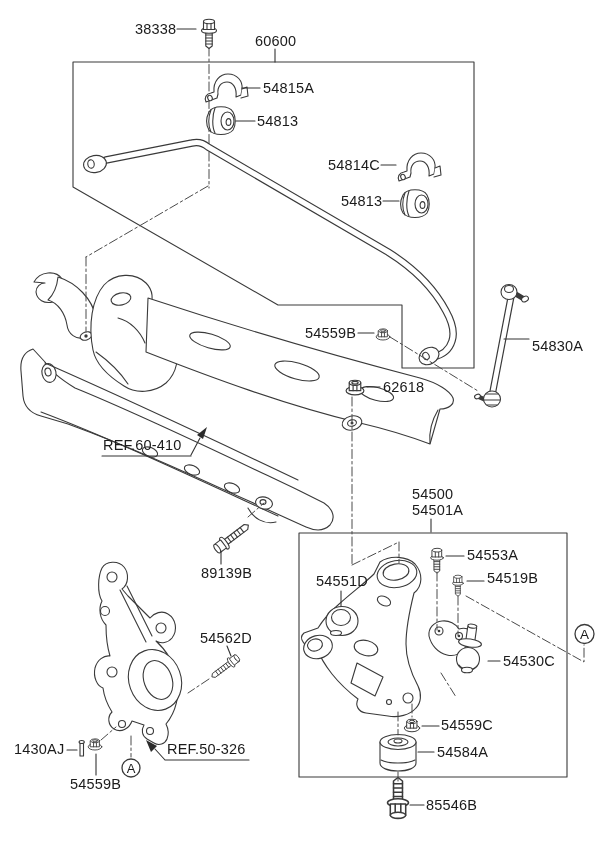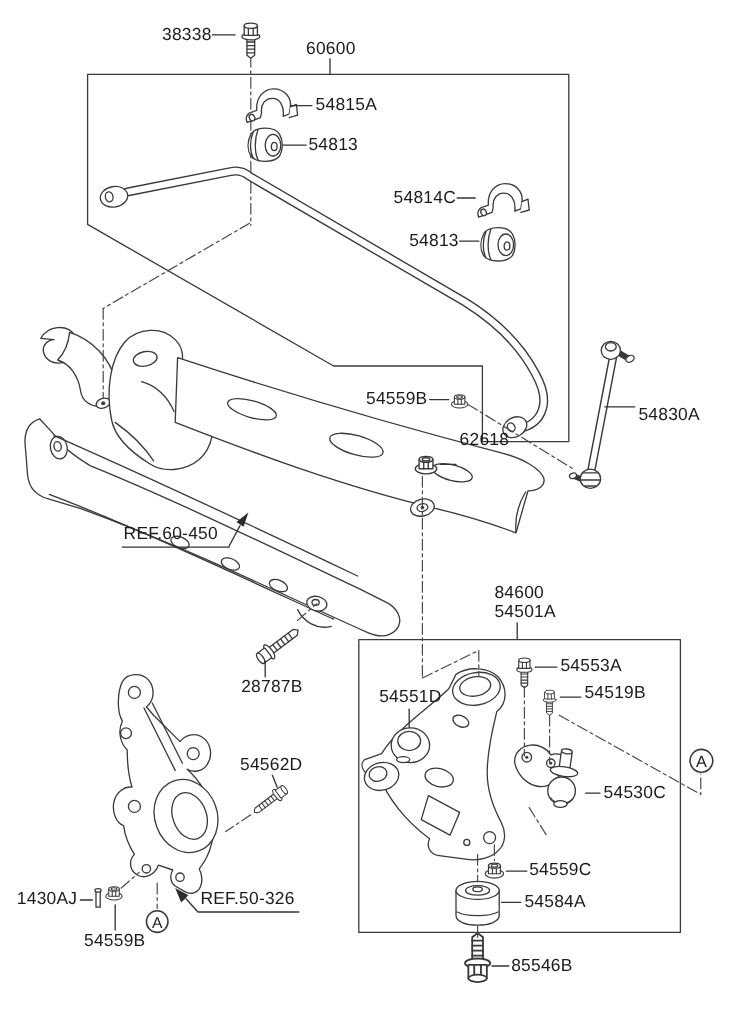--- a/index.html
+++ b/index.html
@@ -243,26 +243,26 @@
 </svg>
 
 <div class="lbl" style="left:135px;top:22px">38338</div>
 <div class="lbl" style="left:255px;top:34px">60600</div>
 <div class="lbl" style="left:263px;top:81px">54815A</div>
 <div class="lbl" style="left:257px;top:114px">54813</div>
 <div class="lbl" style="left:328px;top:158px">54814C</div>
 <div class="lbl" style="left:341px;top:194px">54813</div>
 <div class="lbl" style="left:305px;top:326px">54559B</div>
 <div class="lbl" style="left:532px;top:339px">54830A</div>
-<div class="lbl" style="left:383px;top:360px">62618</div>
-<div class="lbl" style="left:103px;top:438px">REF.60-450</div>
-<div class="lbl" style="left:412px;top:487px">84600</div>
+<div class="lbl" style="left:383px;top:380px">62618</div>
+<div class="lbl" style="left:103px;top:438px">REF.60-410</div>
+<div class="lbl" style="left:412px;top:487px">54500</div>
 <div class="lbl" style="left:412px;top:503px">54501A</div>
 <div class="lbl" style="left:467px;top:548px">54553A</div>
-<div class="lbl" style="left:201px;top:566px">28787B</div>
+<div class="lbl" style="left:201px;top:566px">89139B</div>
 <div class="lbl" style="left:487px;top:571px">54519B</div>
 <div class="lbl" style="left:316px;top:574px">54551D</div>
 <div class="lbl" style="left:200px;top:631px">54562D</div>
 <div class="lbl" style="left:503px;top:654px">54530C</div>
 <div class="lbl" style="left:441px;top:718px">54559C</div>
 <div class="lbl" style="left:14px;top:742px">1430AJ</div>
 <div class="lbl" style="left:167px;top:742px">REF.50-326</div>
 <div class="lbl" style="left:437px;top:745px">54584A</div>
 <div class="lbl" style="left:70px;top:777px">54559B</div>
 <div class="lbl" style="left:426px;top:798px">85546B</div>

